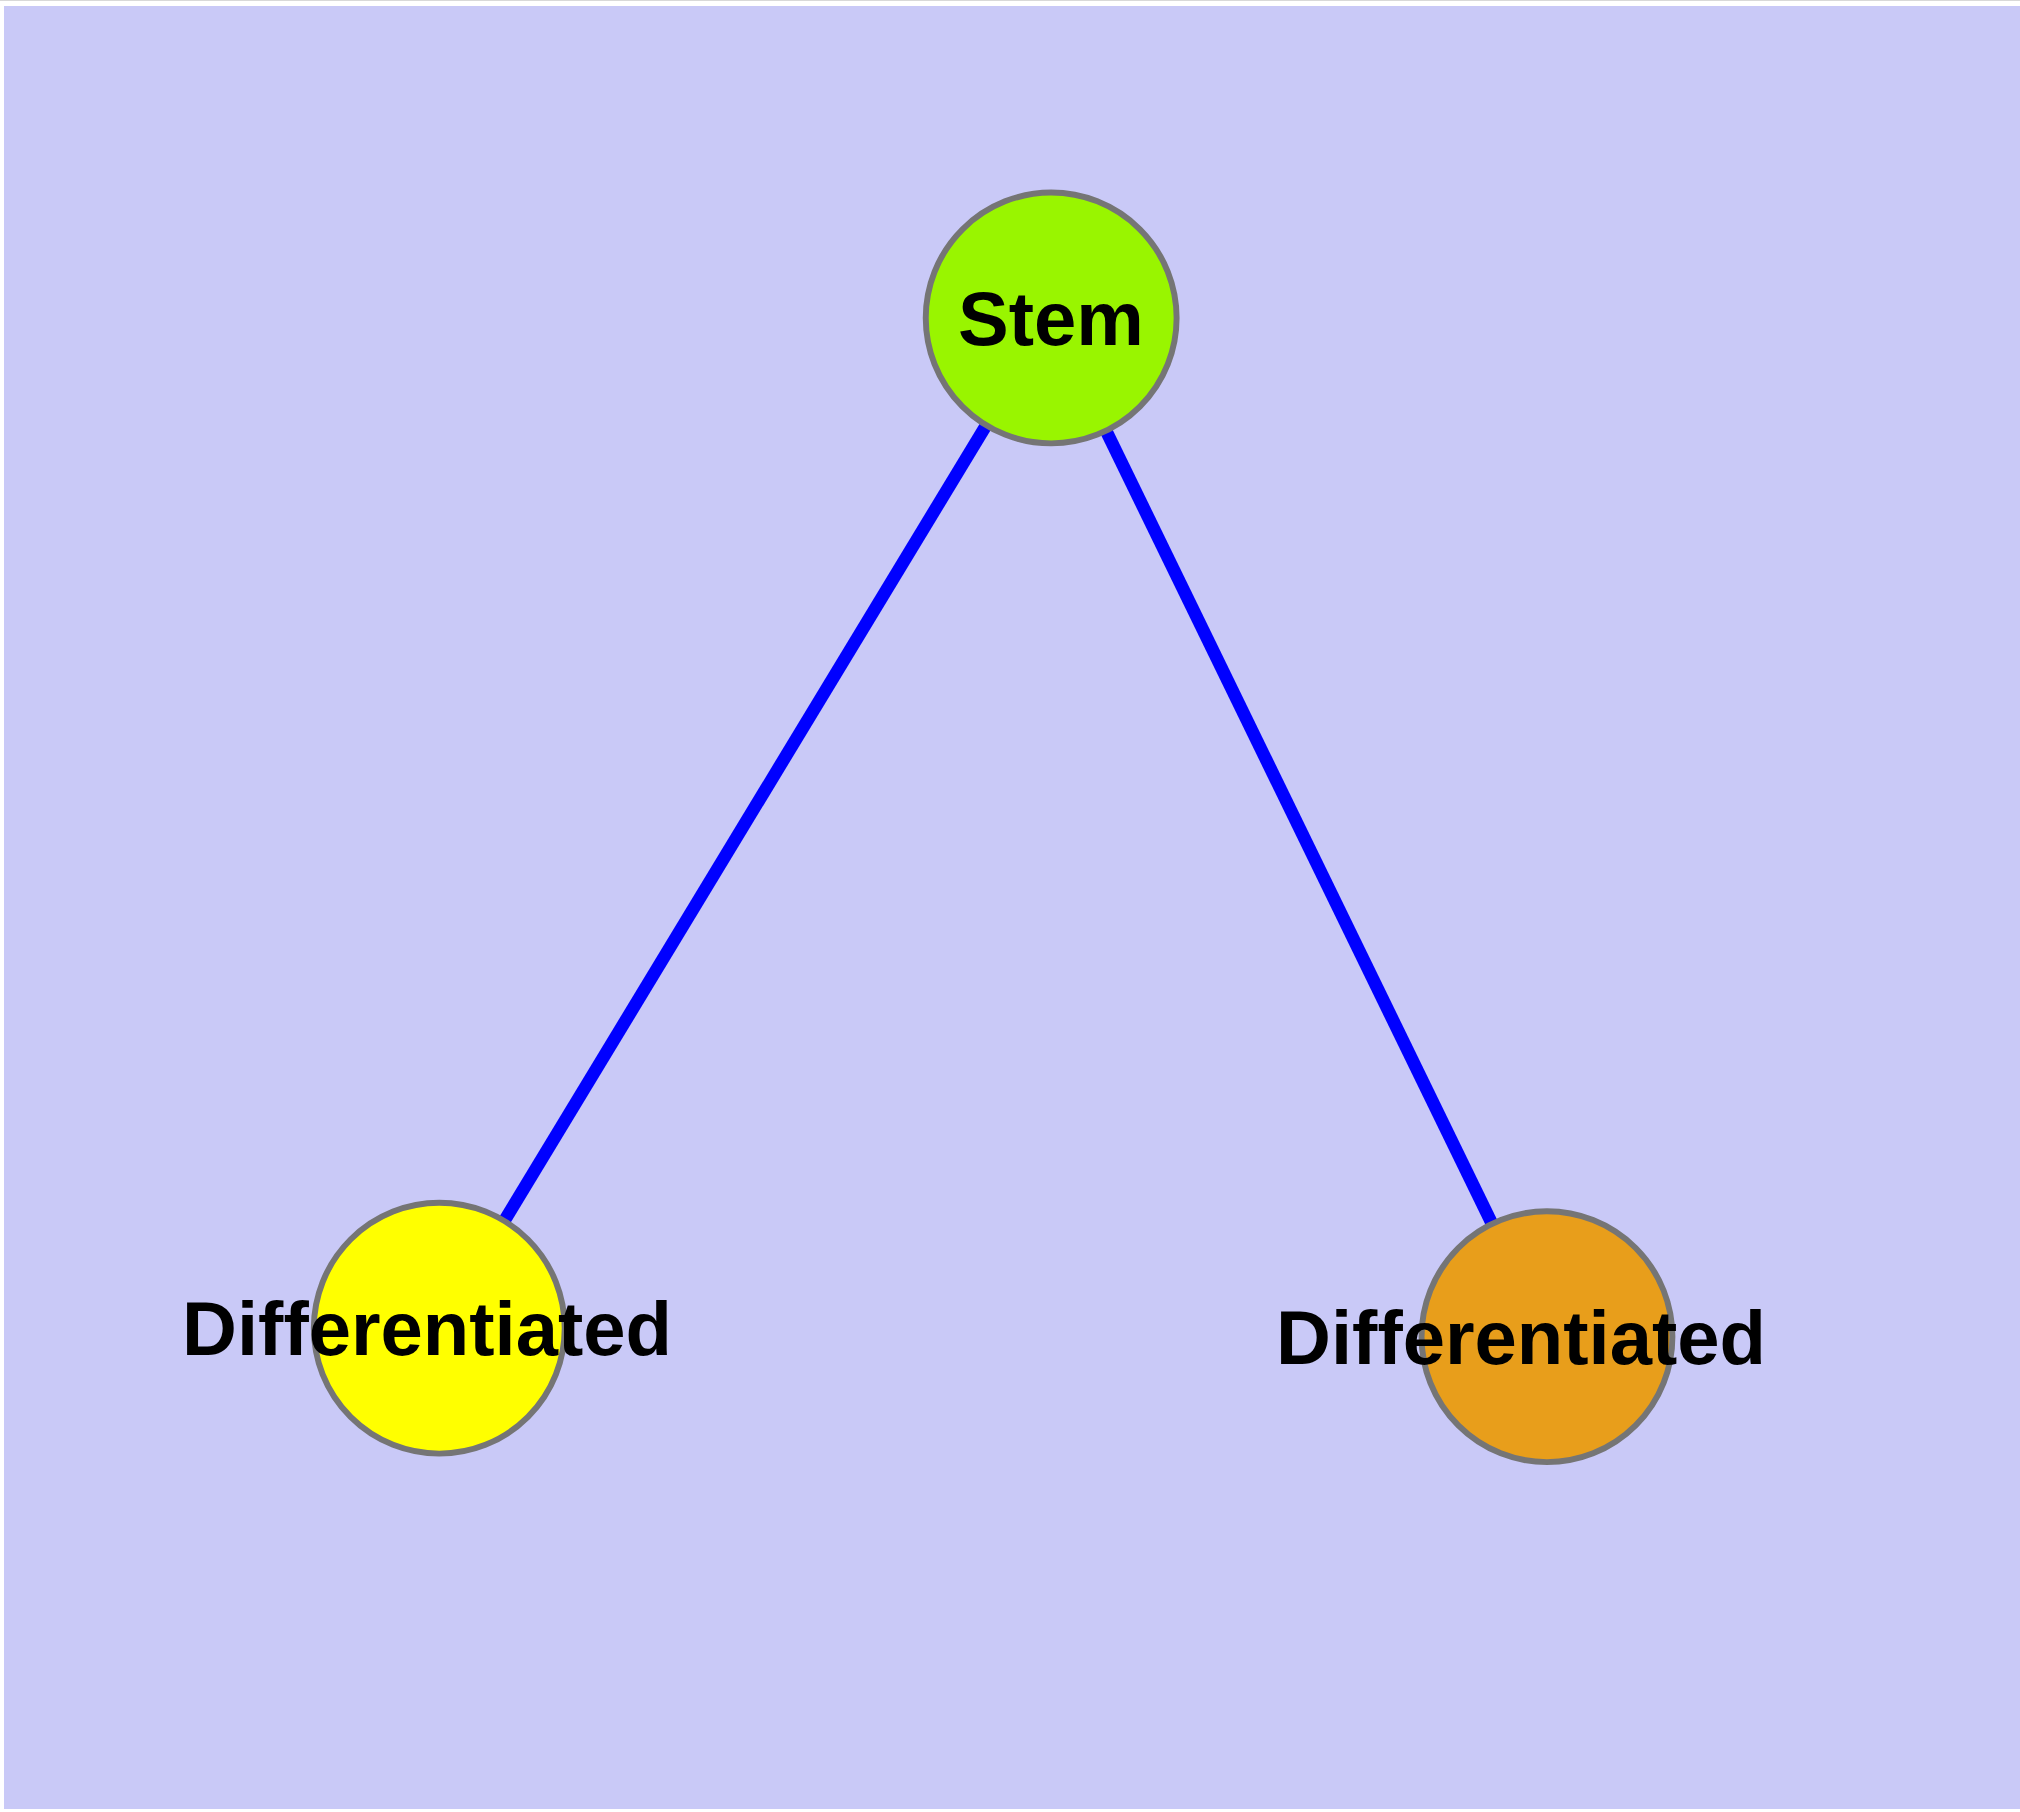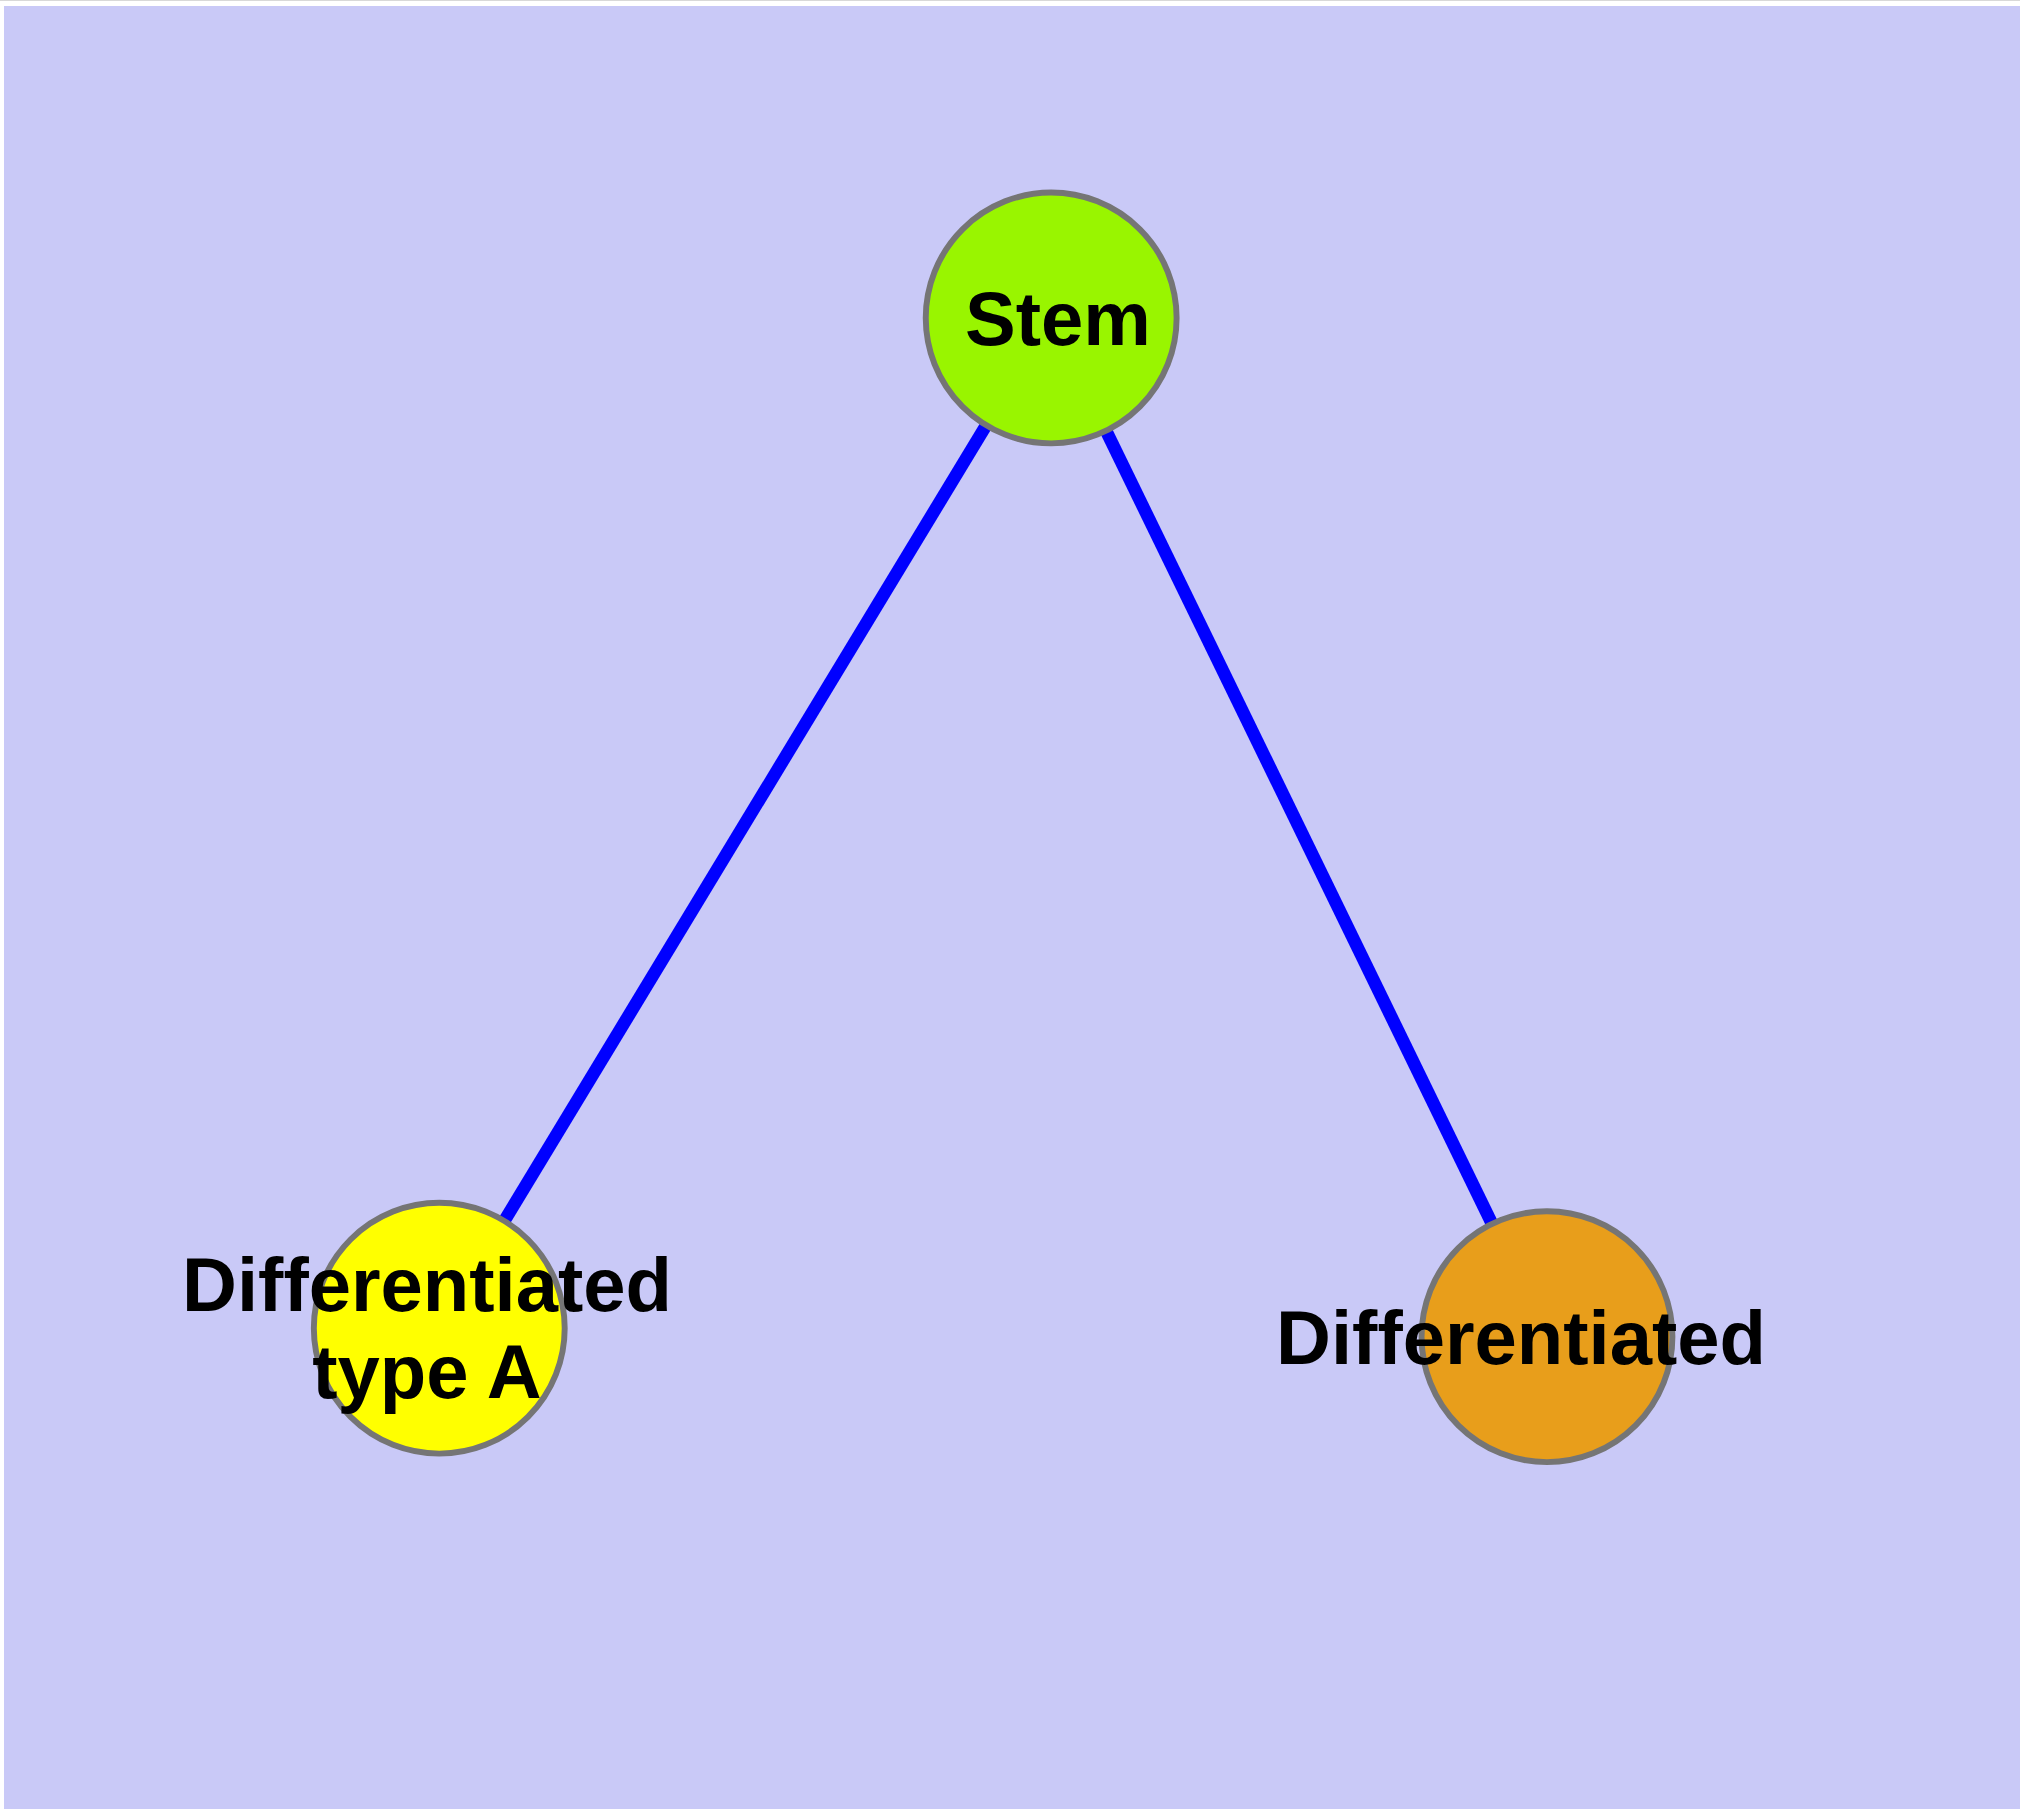--- a/index.html
+++ b/index.html
@@ -52,25 +52,24 @@
 <div id="stage">
   <div id="plot-area" style="background: rgb(201, 201, 247);"></div>
   <svg id="graph-svg" xmlns="http://www.w3.org/2000/svg" viewBox="0 0 2384 2138">
       <line x1="1240" y1="374" x2="518" y2="1566" stroke="#0000FF" stroke-width="15"></line>
       <line x1="1240" y1="374" x2="1825" y2="1576" stroke="#0000FF" stroke-width="15"></line>
       <circle cx="1240" cy="374" r="148" fill="#99F500" stroke="#757575" stroke-width="7"></circle>
       <circle cx="518" cy="1566" r="148" fill="#FFFF00" stroke="#757575" stroke-width="7"></circle>
       <circle cx="1825" cy="1576" r="148" fill="#E89E1B" stroke="#757575" stroke-width="7"></circle>
     </svg>
   <div id="labels-layer">
-      <div class="node-label" style="left: 1051px; top: 317px; color: rgb(0, 0, 0); font-size: 76px; margin-left: 7px;">
+      <div class="node-label" style="left: 1051px; top: 317px; color: rgb(0, 0, 0); font-size: 76px;">
         <div>Stem</div>
       </div>
       <div class="node-label" style="left: 427px; top: 1327px; color: rgb(0, 0, 0); font-size: 76px;">
         <div>Differentiated</div>
-        <div>type A</div>
       </div>
       <div class="node-label" style="left: 1521px; top: 1336px; color: rgb(0, 0, 0); font-size: 76px;">
         <div>Differentiated</div>
       </div>
     </div>
 </div>
 
 
 </body></html>

